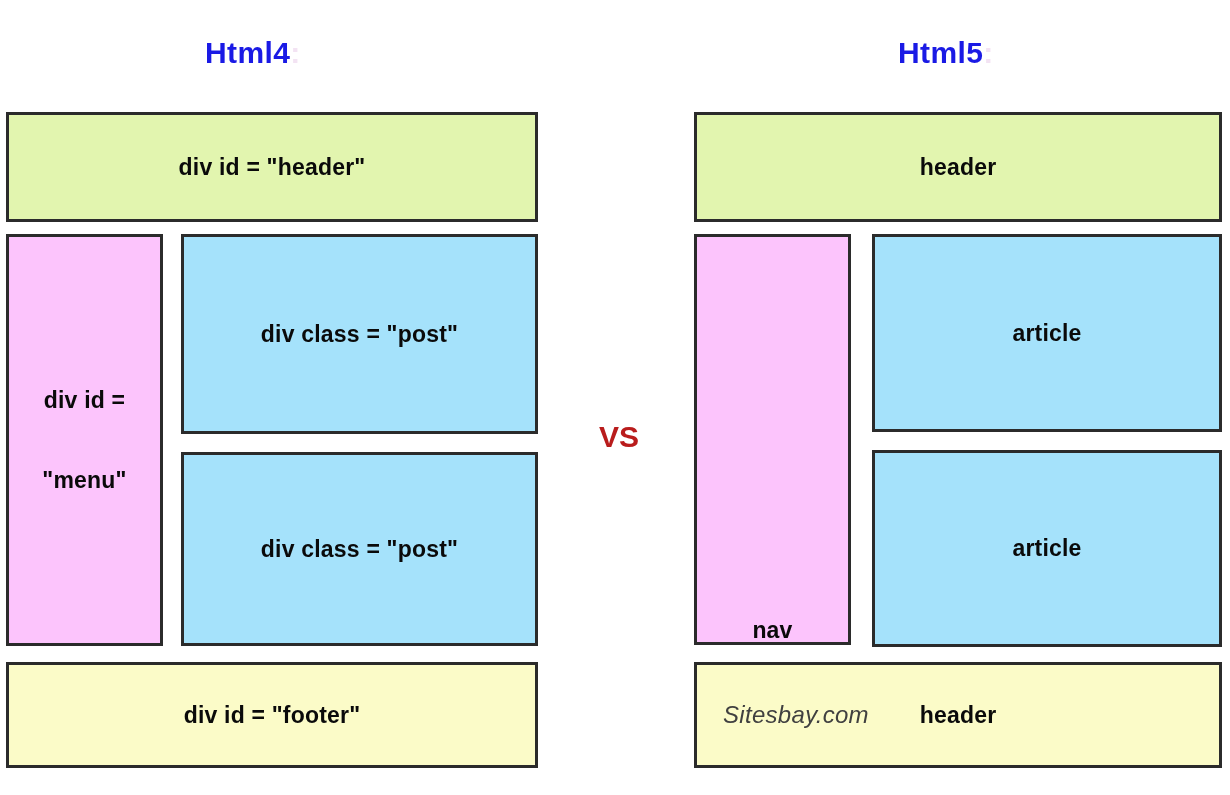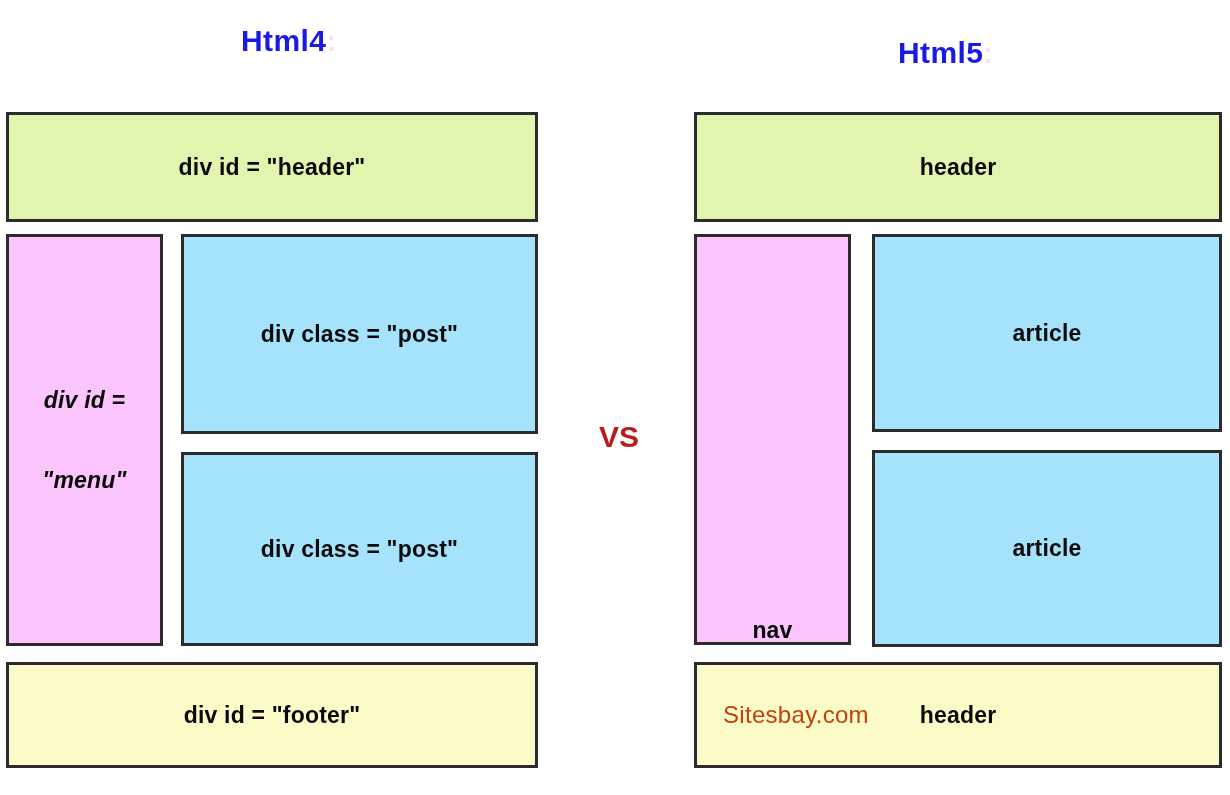--- a/index.html
+++ b/index.html
@@ -28,21 +28,21 @@
     font-weight: bold;
     color: #1a1ae5;
     letter-spacing: 0.4px;
     white-space: nowrap;
     line-height: 1;
   }
   .title .trailing {
     color: #f3e3f3;
     font-weight: bold;
   }
-  #title-html4 { left: 205px; top: 26px; margin-left: 36px; }
+  #title-html4 { left: 205px; top: 38px; }
   #title-html5 { left: 898px; top: 38px; }
 
   
   .box {
     position: absolute;
     box-sizing: border-box;
     border: 3px solid #2b2b2b;
     display: flex;
     align-items: center;
     justify-content: center;
@@ -57,21 +57,21 @@
   }
 
   .green  { background: #e2f5af; }
   .pink   { background: #fcc4fc; }
   .blue   { background: #a5e2fb; }
   .cream  { background: #fbfbc8; }
 
   
   #h4-header { left: 6px;   top: 112px; width: 532px; height: 110px; }
   #h4-menu   { left: 6px;   top: 234px; width: 157px; height: 412px;
-                flex-direction: column; font-style: italic; }
+                flex-direction: column; }
   #h4-menu .label { margin: 0; }
   #h4-menu .gap   { height: 56px; }
   #h4-post-1 { left: 181px; top: 234px; width: 357px; height: 200px; }
   #h4-post-2 { left: 181px; top: 452px; width: 357px; height: 194px; }
   #h4-footer { left: 6px;   top: 662px; width: 532px; height: 106px; }
 
   
   #vs {
     position: absolute;
     left: 589px;
@@ -93,24 +93,25 @@
                justify-content: center; position: absolute; }
 
   
   #watermark {
     position: absolute;
     left: 26px;
     top: 50%;
     transform: translateY(-50%);
     font-size: 24px;
     font-weight: normal;
-    color: #c2410c;
+    color: #404040;
     letter-spacing: 0.3px;
     white-space: nowrap;
     pointer-events: none;
+    font-style: italic;
   }
 </style>
 </head>
 <body>
 
 <div id="canvas">
 
   <div class="title" id="title-html4"><span>Html4</span><span class="trailing">:</span></div>
 
   <div class="title" id="title-html5"><span>Html5</span><span class="trailing">:</span></div>

